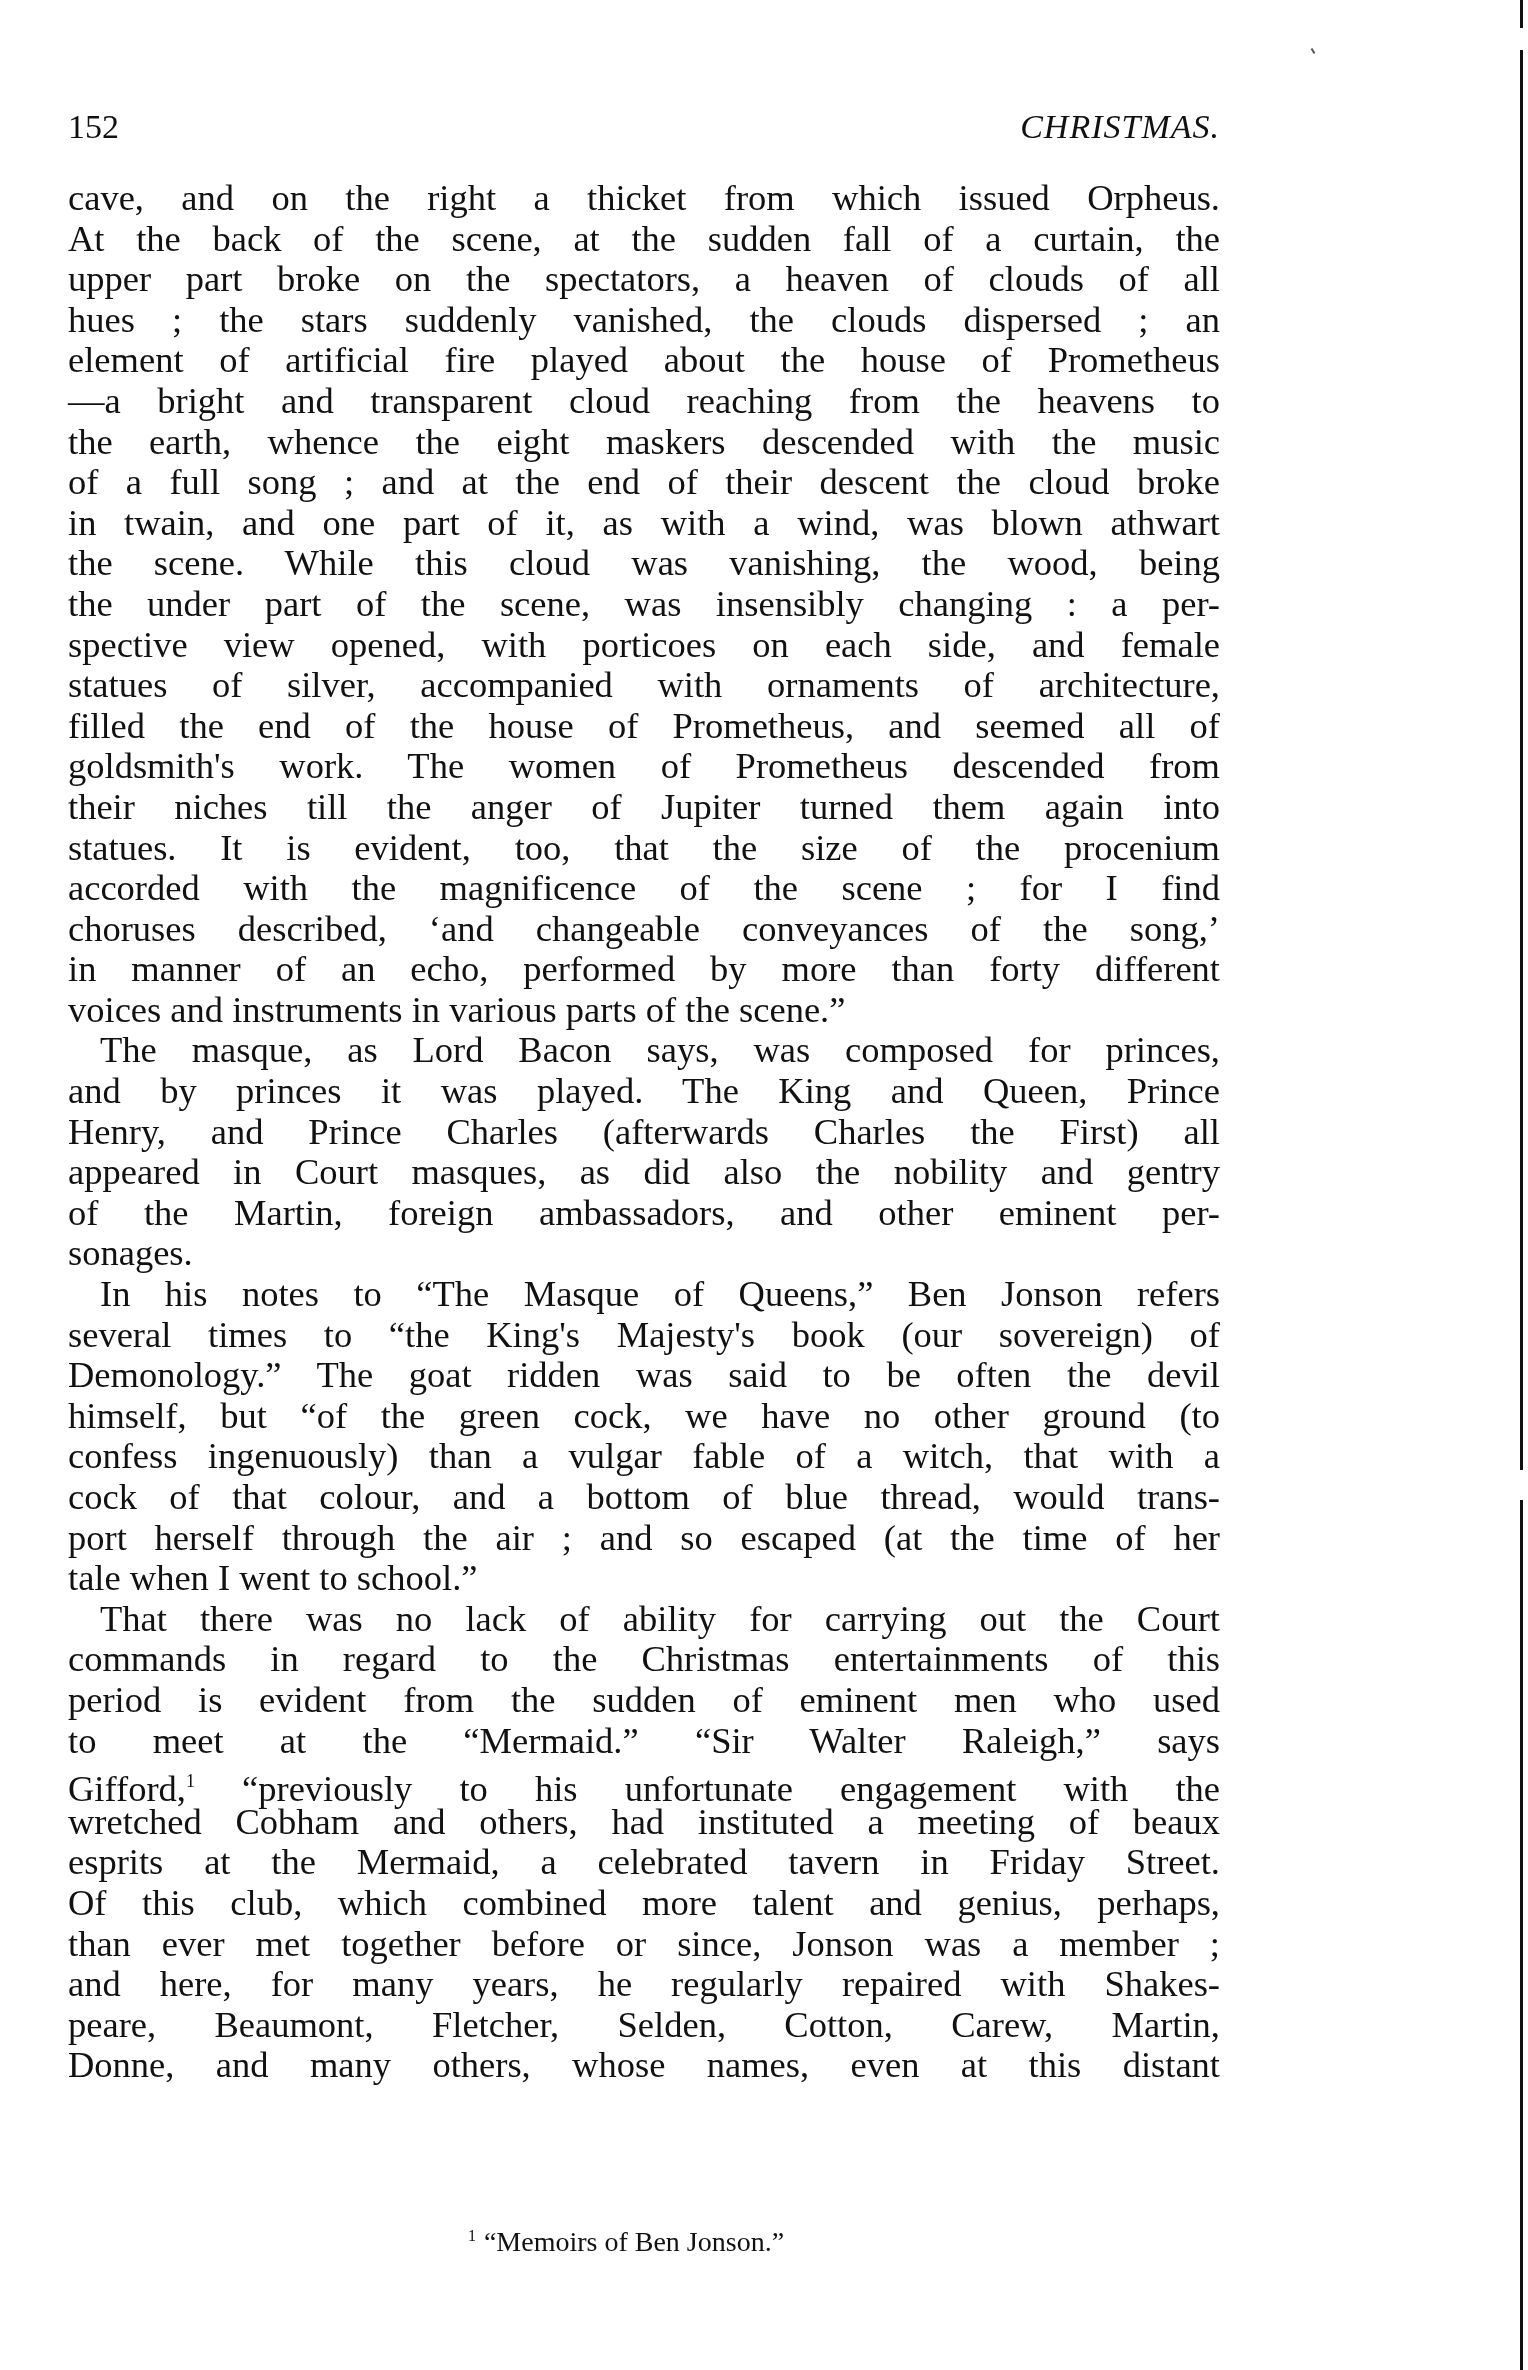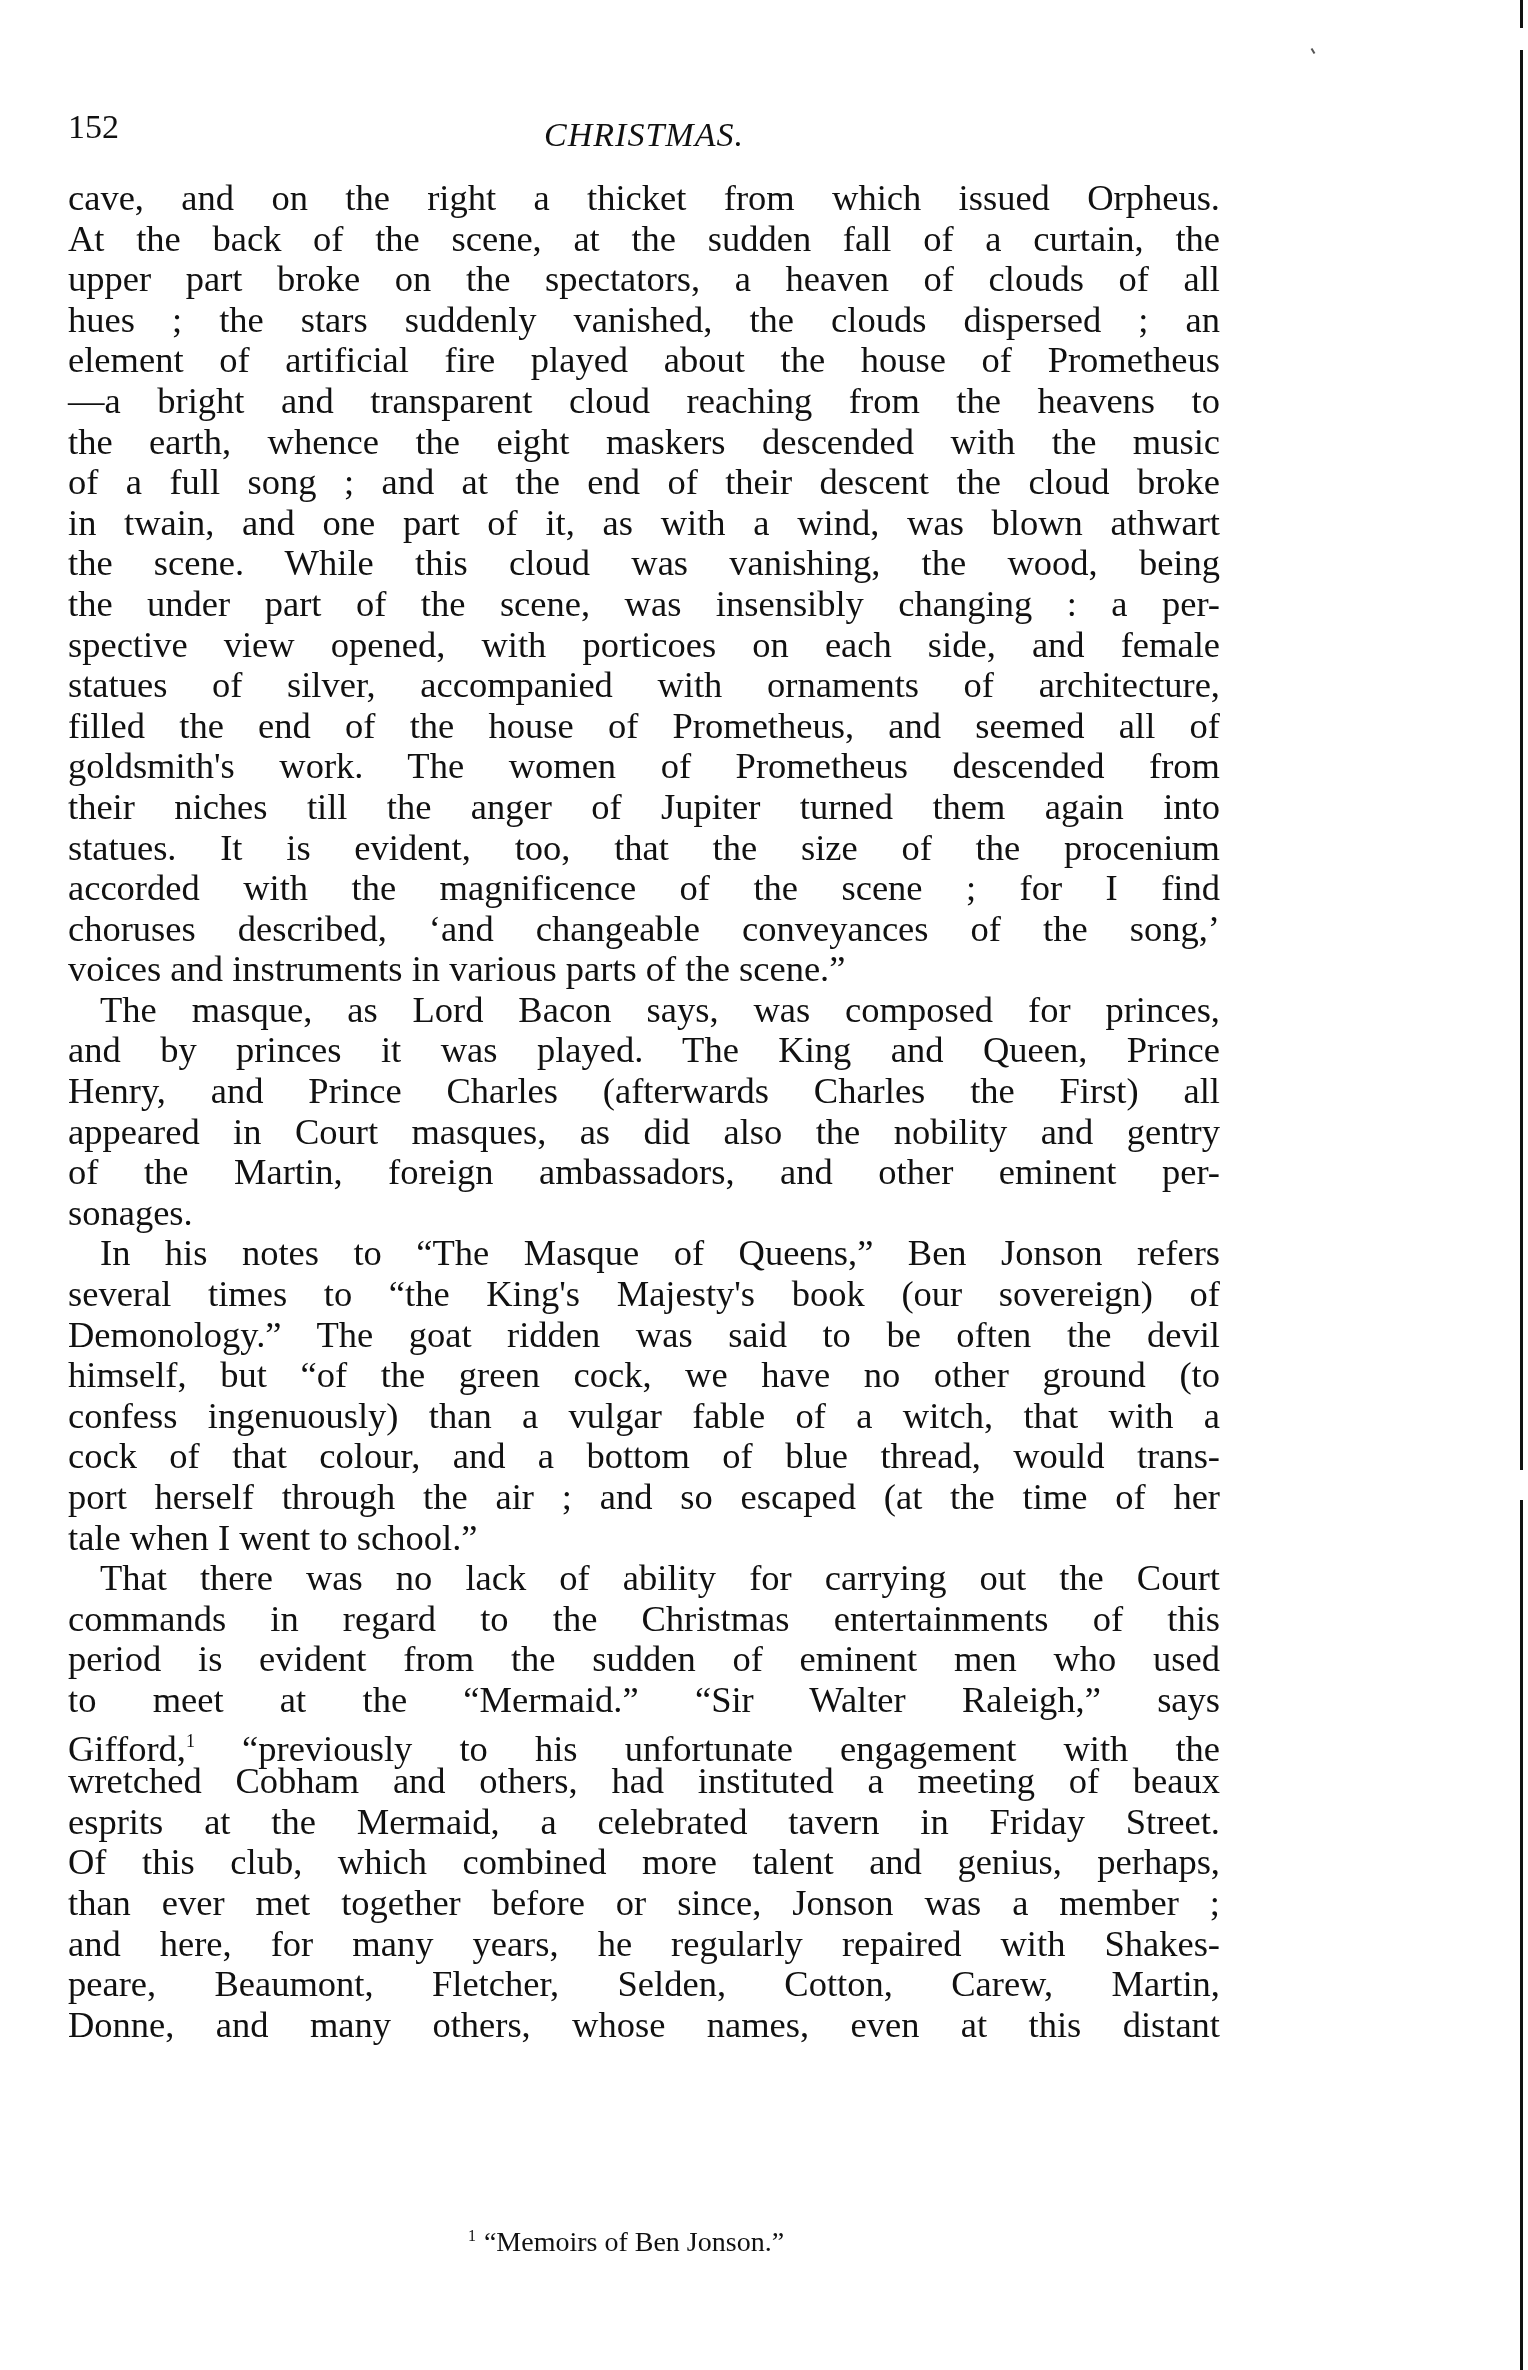--- a/index.html
+++ b/index.html
@@ -2,21 +2,21 @@
 <html><head>
 <meta charset="utf-8">
 <style>
   html, body { margin: 0; padding: 0; background: #ffffff; }
   body { width: 1528px; height: 2370px; position: relative; overflow: hidden; color: #111; }
   .page-header {
     position: absolute; top: 108px; left: 68px; width: 1152px; height: 44px;
     font-family: "Liberation Serif", serif; font-size: 34px;
   }
   .page-number { position: absolute; left: 0; top: 0; }
-  .running-title { position: absolute; left: 0; width: 100%; text-align: center; top: 8px; font-style: italic; letter-spacing: 1px; }
+  .running-title { position: absolute; left: 0; width: 100%; text-align: right; top: 0; font-style: italic; letter-spacing: 1px; }
   .body-text {
     position: absolute; top: 178px; left: 68px; width: 1152px;
     font-family: "Liberation Serif", serif; font-size: 36.5px; line-height: 40.6px;
   }
   .line { display: block; text-align: justify; text-align-last: justify; white-space: nowrap; height: 40.6px; }
   .line.last { text-align-last: left; }
   .line.indent { padding-left: 32px; }
   .line span { white-space: normal; }
   .it { }
   sup.fn { font-size: 18px; vertical-align: 14px; }
@@ -57,20 +57,21 @@
   <span class="line">the scene.  While this cloud was vanishing, the wood, being</span>
   <span class="line">the under part of the scene, was insensibly changing : a per-</span>
   <span class="line">spective view opened, with porticoes on each side, and female</span>
   <span class="line">statues of silver, accompanied with ornaments of architecture,</span>
   <span class="line">filled the end of the house of Prometheus, and seemed all of</span>
   <span class="line">goldsmith's work.  The women of Prometheus descended from</span>
   <span class="line">their niches till the anger of Jupiter turned them again into</span>
   <span class="line">statues.  It is evident, too, that the size of the procenium</span>
   <span class="line">accorded with the magnificence of the scene ; for I find</span>
   <span class="line">choruses described, ‘and changeable conveyances of the song,’</span>
+  <span class="line">in manner of an echo, performed by more than forty different</span>
   <span class="line last">voices and instruments in various parts of the scene.”</span>
   <span class="line indent">The masque, as Lord Bacon says, was composed for princes,</span>
   <span class="line">and by princes it was played.  The King and Queen, Prince</span>
   <span class="line">Henry, and Prince Charles (afterwards Charles the First) all</span>
   <span class="line">appeared in Court masques, as did also the nobility and gentry</span>
   <span class="line">of the Martin, foreign ambassadors, and other eminent per-</span>
   <span class="line last">sonages.</span>
   <span class="line indent">In his notes to “The Masque of Queens,” Ben Jonson refers</span>
   <span class="line">several times to “the King's Majesty's book (our sovereign) of</span>
   <span class="line">Demonology.”  The goat ridden was said to be often the devil</span>

